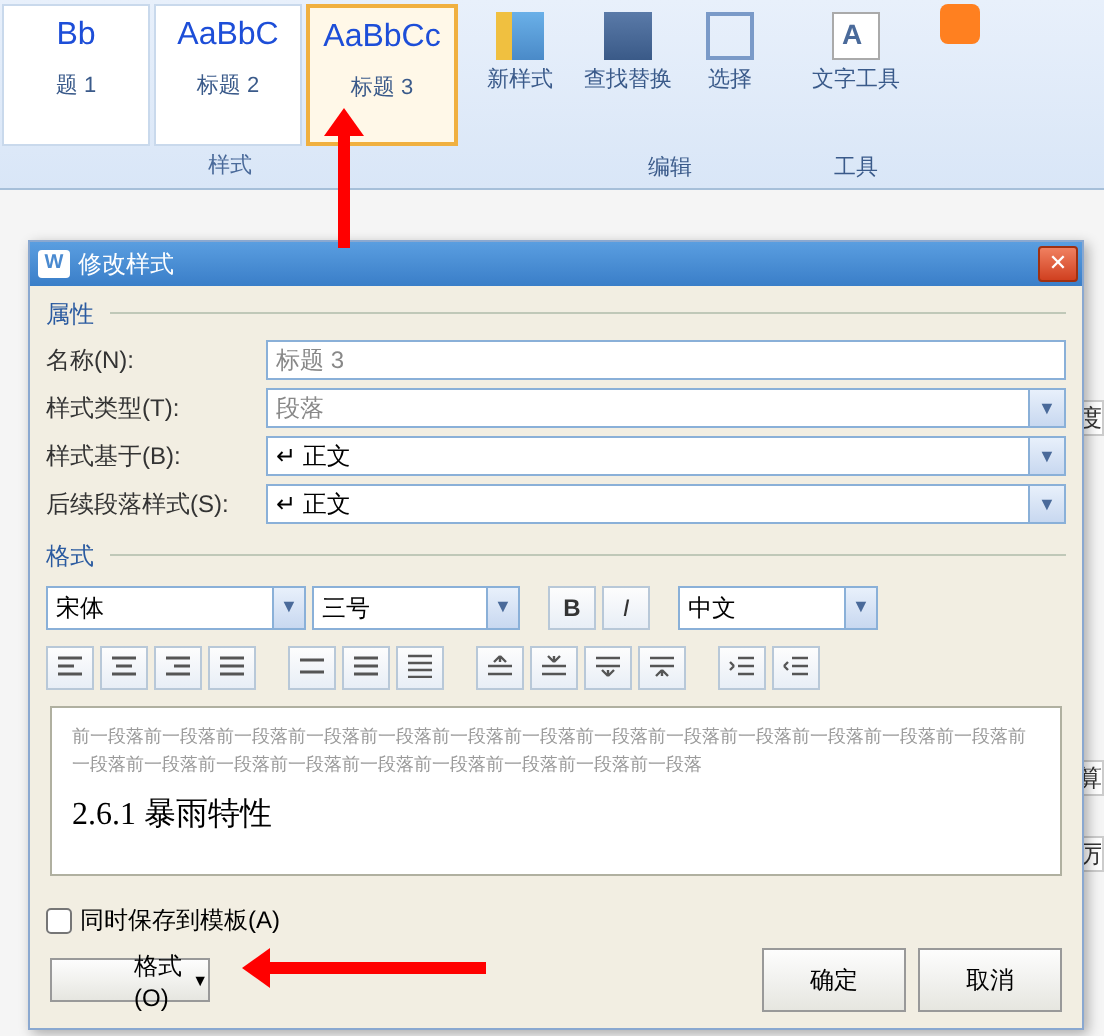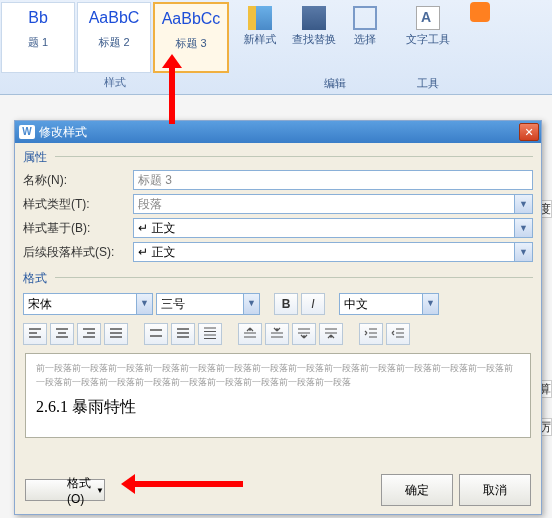--- a/index.html
+++ b/index.html
@@ -240,20 +240,24 @@
           <path d="M5 2h8M5 6h8M5 10h8M1 6l2-2M1 6l2 2" stroke="#555" stroke-width="1.2" fill="none"></path>
         </svg>
       </div>
   </div>
 
   <div class="preview">
     <div class="tiny">前一段落前一段落前一段落前一段落前一段落前一段落前一段落前一段落前一段落前一段落前一段落前一段落前一段落前一段落前一段落前一段落前一段落前一段落前一段落前一段落前一段落前一段落</div>
     <div class="heading">2.6.1 暴雨特性</div>
   </div>
 
+  <div class="checkbox-row">
+    <input type="checkbox" style="">
+    <span>同时保存到模板(A)</span>
+  </div>
 
   <div class="bottom-row">
     <div class="fmtbtn">
       <span>格式(O)</span>
         <span class="tri">▼</span>
     </div>
     <div class="arrow2">
         <div class="head2"></div>
         <div class="shaft2"></div>
       </div>

